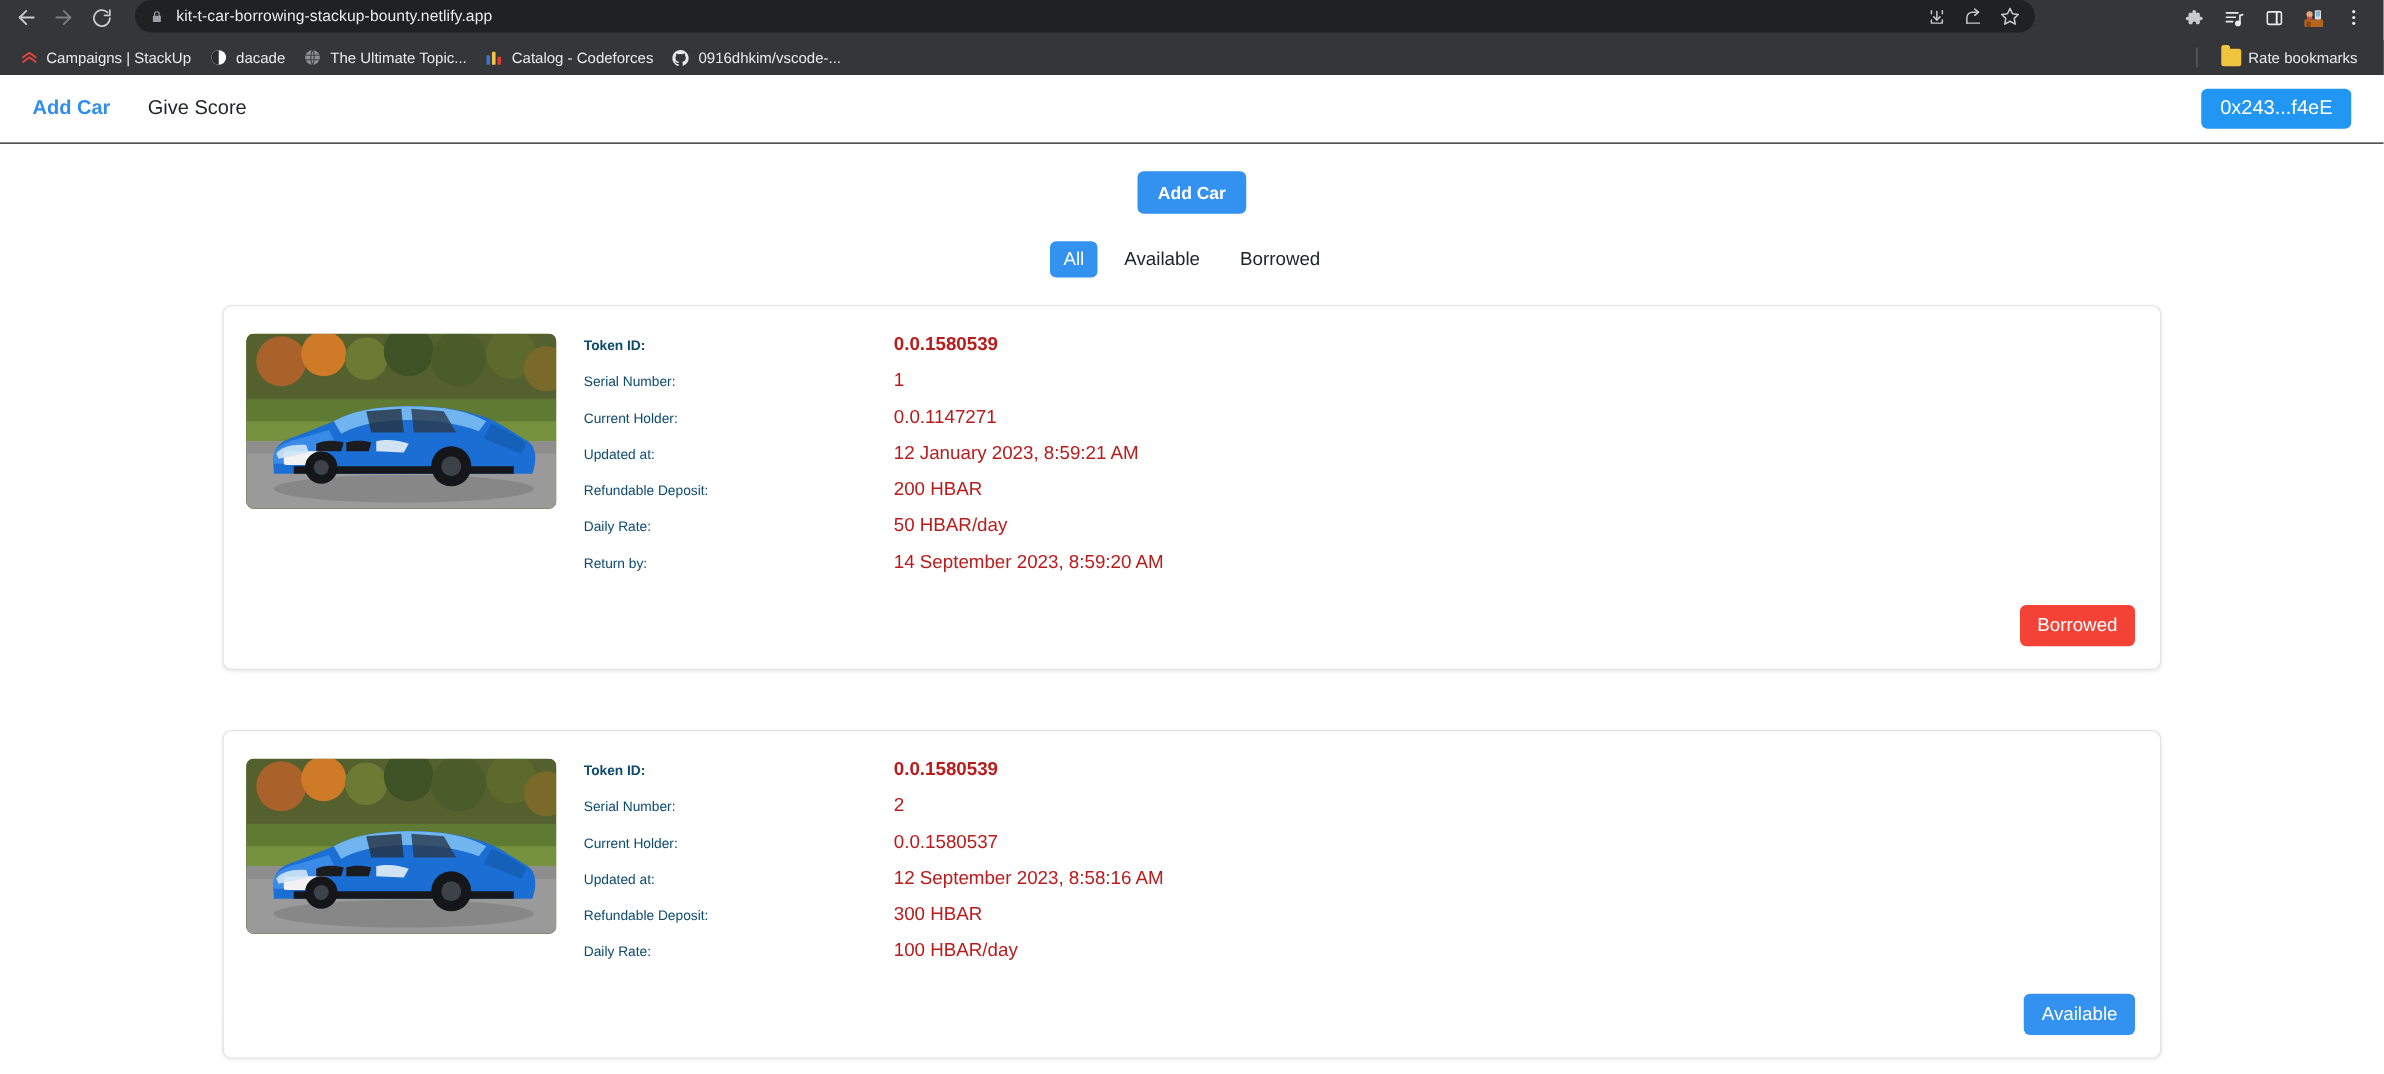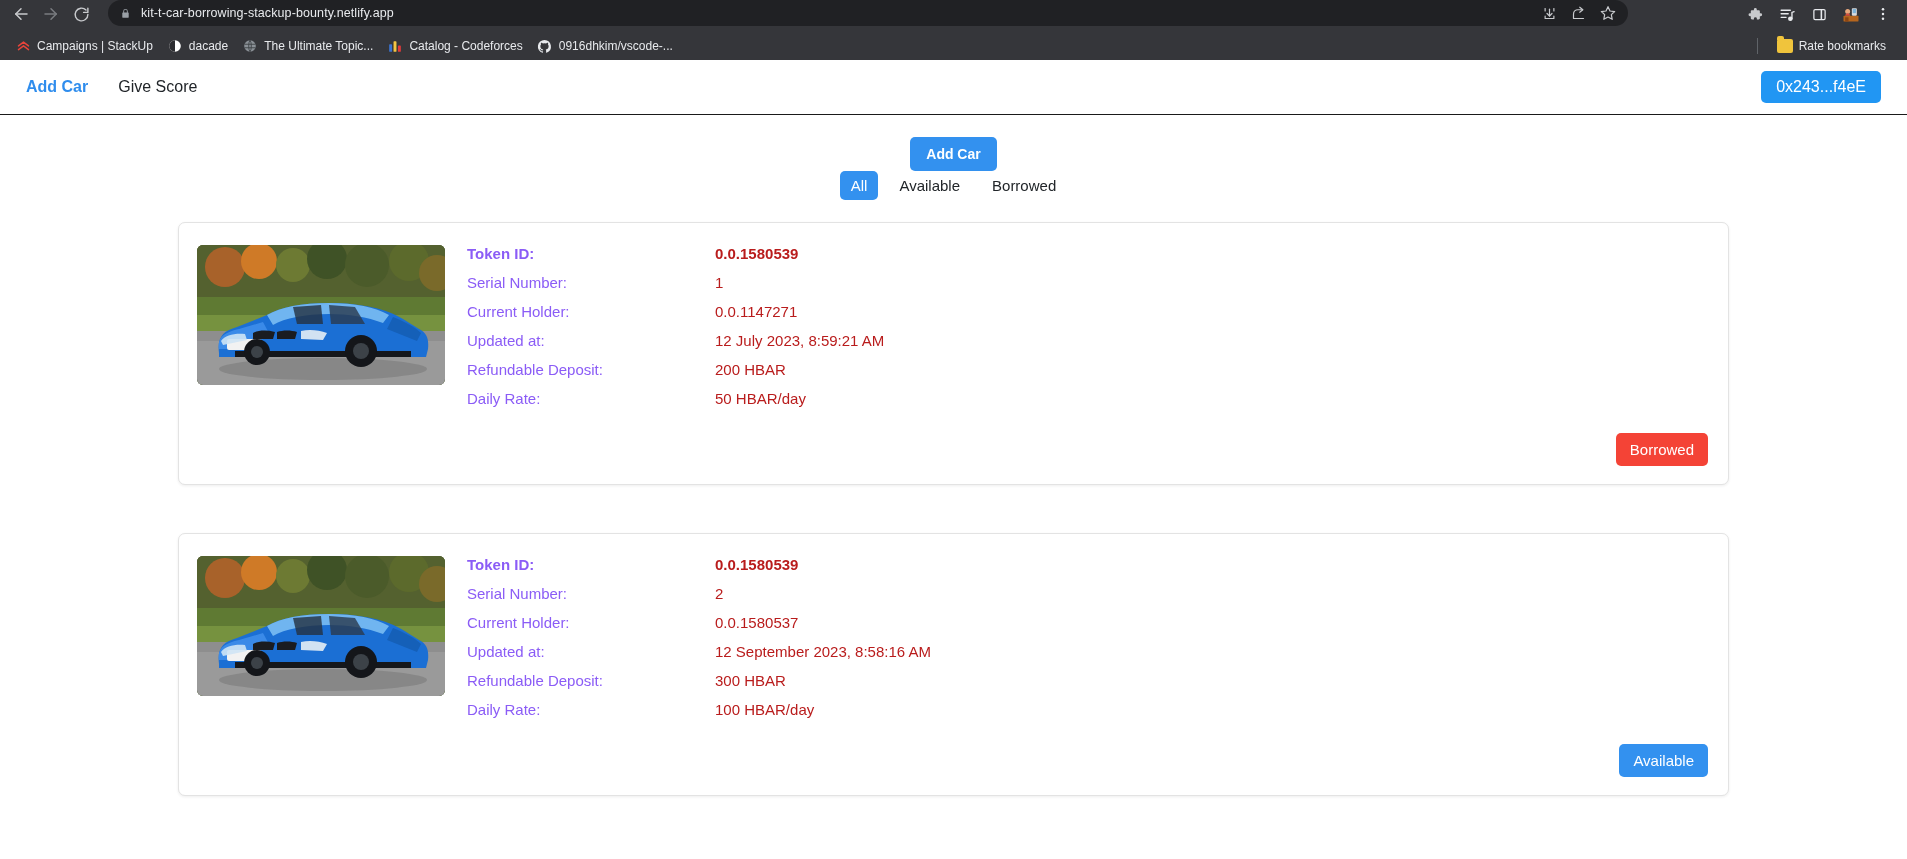--- a/index.html
+++ b/index.html
@@ -167,20 +167,21 @@
     padding: 9px 16px;
     font-family: "Liberation Sans", sans-serif;
     cursor: pointer;
   }
 
   .filters {
     display: flex;
     align-items: center;
     justify-content: center;
     gap: 10px;
+    margin-top: 22px;
   }
   .filter-btn {
     font-size: 15px;
     color: #212529;
     background: transparent;
     border: none;
     border-radius: 5px;
     padding: 6px 11px;
     font-family: "Liberation Sans", sans-serif;
     cursor: pointer;
@@ -224,22 +225,22 @@
     flex-direction: column;
   }
   .detail-row {
     display: flex;
     align-items: baseline;
     height: 29px;
   }
   .detail-label {
     width: 248px;
     flex: 0 0 248px;
-    font-size: 15px;
-    color: #8b5cf6;
+    font-size: 11px;
+    color: #0c4a6e;
   }
   .detail-value {
     font-size: 15px;
     color: #b91c1c;
   }
   .detail-row.primary .detail-label,
   .detail-row.primary .detail-value {
     font-weight: 700;
   }
   .card-footer {
@@ -487,29 +488,33 @@
         <div class="detail-row">
           <span class="detail-label">Serial Number:</span>
           <span class="detail-value">1</span>
         </div>
         <div class="detail-row">
           <span class="detail-label">Current Holder:</span>
           <span class="detail-value">0.0.1147271</span>
         </div>
         <div class="detail-row">
           <span class="detail-label">Updated at:</span>
-          <span class="detail-value">12 July 2023, 8:59:21 AM</span>
+          <span class="detail-value">12 January 2023, 8:59:21 AM</span>
         </div>
         <div class="detail-row">
           <span class="detail-label">Refundable Deposit:</span>
           <span class="detail-value">200 HBAR</span>
         </div>
         <div class="detail-row">
           <span class="detail-label">Daily Rate:</span>
           <span class="detail-value">50 HBAR/day</span>
+        </div>
+        <div class="detail-row">
+          <span class="detail-label">Return by:</span>
+          <span class="detail-value">14 September 2023, 8:59:20 AM</span>
         </div>
         <div class="card-footer">
           <button class="status-btn borrowed">Borrowed</button>
         </div>
       </div>
     </div>
 
     <div class="car-card">
       <div class="car-photo">
         <svg viewBox="0 0 248 140" preserveAspectRatio="xMidYMid slice">

